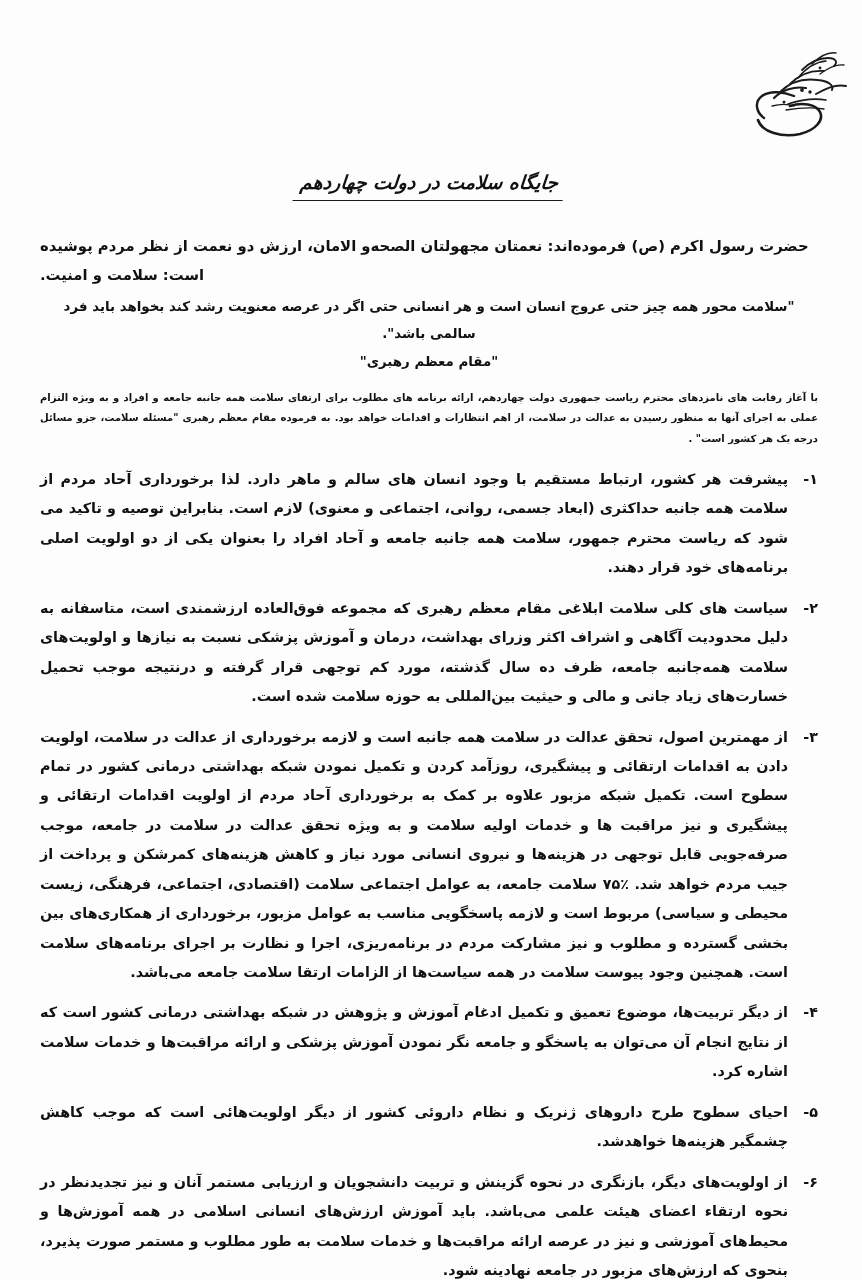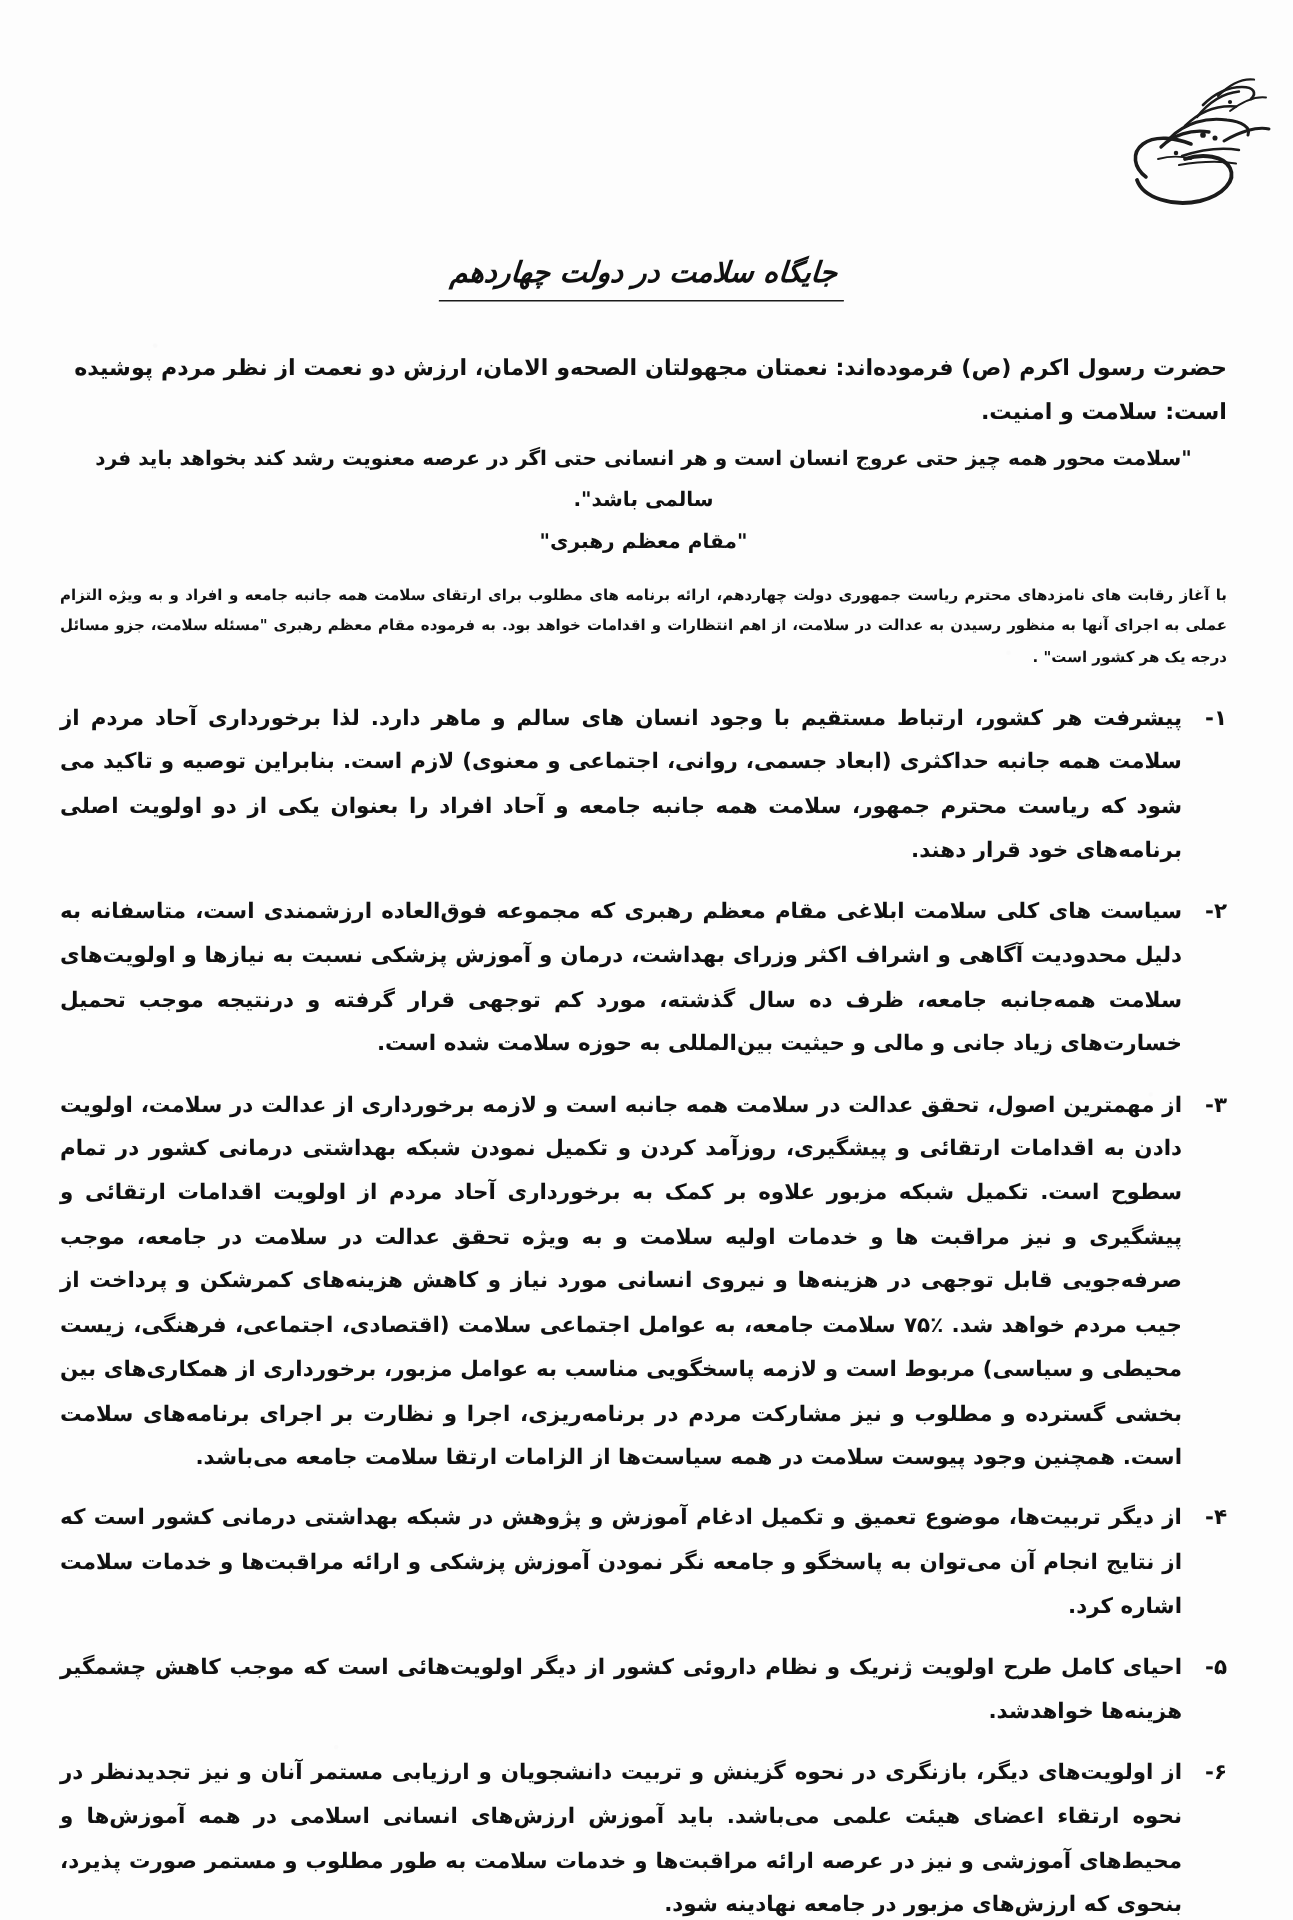--- a/index.html
+++ b/index.html
@@ -99,21 +99,21 @@
     line-height: 2.0;
     text-align: center;
     margin: 0 0 12px 0;
     font-weight: 600;
   }
 
   .hadith {
     font-size: 14.8px;
     font-weight: 700;
     line-height: 2.0;
-    text-align: right;
+    text-align: left;
     margin: 0 0 4px 0;
   }
 
   #intro-para {
     margin-top: 10px;
     margin-bottom: 16px;
   }
 
   
   ol#items {
@@ -184,18 +184,18 @@
 
     <p class="quote-attrib">"مقام معظم رهبری"</p>
 
     <p class="para bold" id="intro-para"><span>با آغاز رقابت های نامزدهای محترم ریاست جمهوری دولت چهاردهم، ارائه برنامه های مطلوب برای ارتقای سلامت همه جانبه جامعه و افراد و به ویژه التزام عملی به اجرای آنها به منظور رسیدن به عدالت در سلامت، از اهم انتظارات و اقدامات خواهد بود. </span><span>به فرموده مقام معظم رهبری "مسئله سلامت، جزو مسائل درجه یک هر کشور است" .</span></p>
 
     <ol id="items">
         <li><span class="num">۱-</span><span class="n">پیشرفت هر کشور، ارتباط مستقیم با وجود انسان های سالم و ماهر دارد. لذا برخورداری آحاد مردم از </span><span class="b">سلامت همه جانبه حداکثری</span><span class="n"> (ابعاد جسمی، روانی، اجتماعی و معنوی) لازم است. بنابراین توصیه و تاکید می شود که </span><span class="b">ریاست محترم جمهور، سلامت همه جانبه جامعه و آحاد افراد را بعنوان یکی از دو اولویت اصلی برنامه‌های خود قرار دهند.</span></li>
         <li><span class="num">۲-</span><span class="b">سیاست های کلی سلامت ابلاغی مقام معظم رهبری</span><span class="n"> که مجموعه فوق‌العاده ارزشمندی است، متاسفانه به دلیل محدودیت آگاهی و اشراف اکثر وزرای بهداشت، درمان و آموزش پزشکی نسبت به نیازها و اولویت‌های سلامت همه‌جانبه جامعه، ظرف ده سال گذشته، مورد کم توجهی قرار گرفته و درنتیجه موجب تحمیل خسارت‌های زیاد جانی و مالی و حیثیت بین‌المللی به حوزه سلامت شده است.</span></li>
         <li><span class="num">۳-</span><span class="n">از مهمترین اصول، </span><span class="b">تحقق عدالت در سلامت همه جانبه</span><span class="n"> است و لازمه برخورداری از عدالت در سلامت، </span><span class="b">اولویت دادن به اقدامات ارتقائی و پیشگیری، روزآمد کردن و تکمیل نمودن شبکه بهداشتی درمانی کشور در تمام سطوح</span><span class="n"> است. تکمیل شبکه مزبور علاوه بر کمک به برخورداری آحاد مردم از اولویت اقدامات ارتقائی و پیشگیری و نیز مراقبت ها و خدمات اولیه سلامت و به ویژه تحقق عدالت در سلامت در جامعه، موجب صرفه‌جویی قابل توجهی در هزینه‌ها و نیروی انسانی مورد نیاز و کاهش هزینه‌های کمرشکن و پرداخت از جیب مردم خواهد شد. ٪۷۵ سلامت جامعه، به عوامل اجتماعی سلامت (اقتصادی، اجتماعی، فرهنگی، زیست محیطی و سیاسی) مربوط است و لازمه پاسخگویی مناسب به عوامل مزبور، </span><span class="b">برخورداری از همکاری‌های بین بخشی گسترده و مطلوب و نیز مشارکت مردم در برنامه‌ریزی، اجرا و نظارت بر اجرای برنامه‌های سلامت است. همچنین وجود پیوست سلامت در همه سیاست‌ها</span><span class="n"> از الزامات ارتقا سلامت جامعه می‌باشد.</span></li>
         <li><span class="num">۴-</span><span class="n">از دیگر تربیت‌ها، موضوع </span><span class="b">تعمیق و تکمیل ادغام آموزش و پژوهش در شبکه بهداشتی درمانی کشور</span><span class="n"> است که از نتایج انجام آن می‌توان به پاسخگو و جامعه نگر نمودن آموزش پزشکی و ارائه مراقبت‌ها و خدمات سلامت اشاره کرد.</span></li>
-        <li><span class="num">۵-</span><span class="b">احیای کامل طرح اولویت ژنریک و نظام داروئی کشور</span><span class="n"> از دیگر اولویت‌هائی است که موجب کاهش چشمگیر هزینه‌ها خواهدشد.</span></li>
+        <li><span class="num">۵-</span><span class="b">احیای سطوح طرح داروهای ژنریک و نظام داروئی کشور</span><span class="n"> از دیگر اولویت‌هائی است که موجب کاهش چشمگیر هزینه‌ها خواهدشد.</span></li>
         <li><span class="num">۶-</span><span class="n">از اولویت‌های دیگر، </span><span class="b">بازنگری در نحوه گزینش و تربیت دانشجویان و ارزیابی مستمر آنان و نیز تجدیدنظر در نحوه ارتقاء اعضای</span><span class="n"> هیئت علمی می‌باشد. باید </span><span class="b">آموزش ارزش‌های انسانی اسلامی در همه آموزش‌ها و محیط‌های آموزشی و نیز در عرصه ارائه مراقبت‌ها و خدمات سلامت به طور مطلوب و مستمر صورت پذیرد،</span><span class="n"> بنحوی که ارزش‌های مزبور در جامعه نهادینه شود.</span></li>
       </ol>
 
   </div>
 </div>
 
 </body></html>

